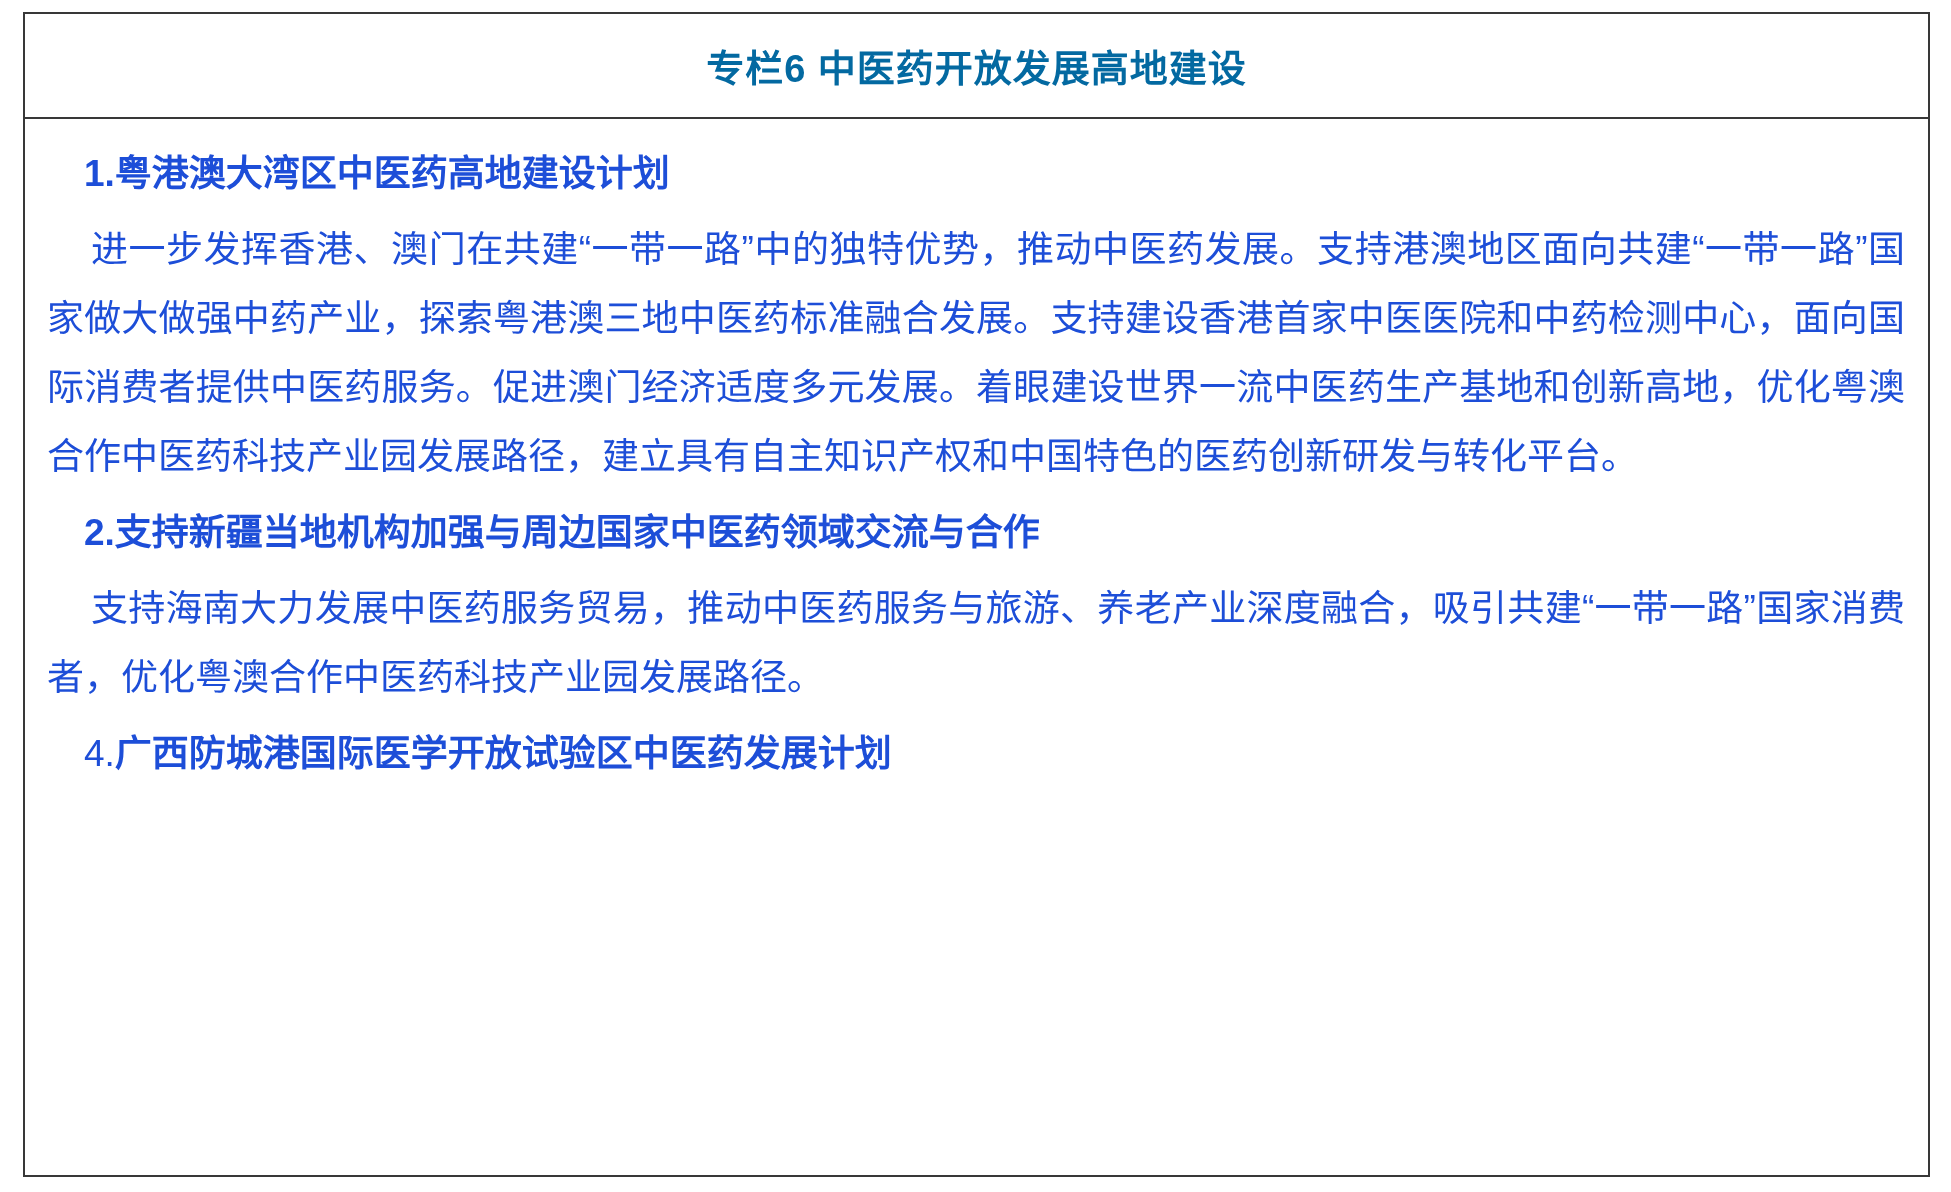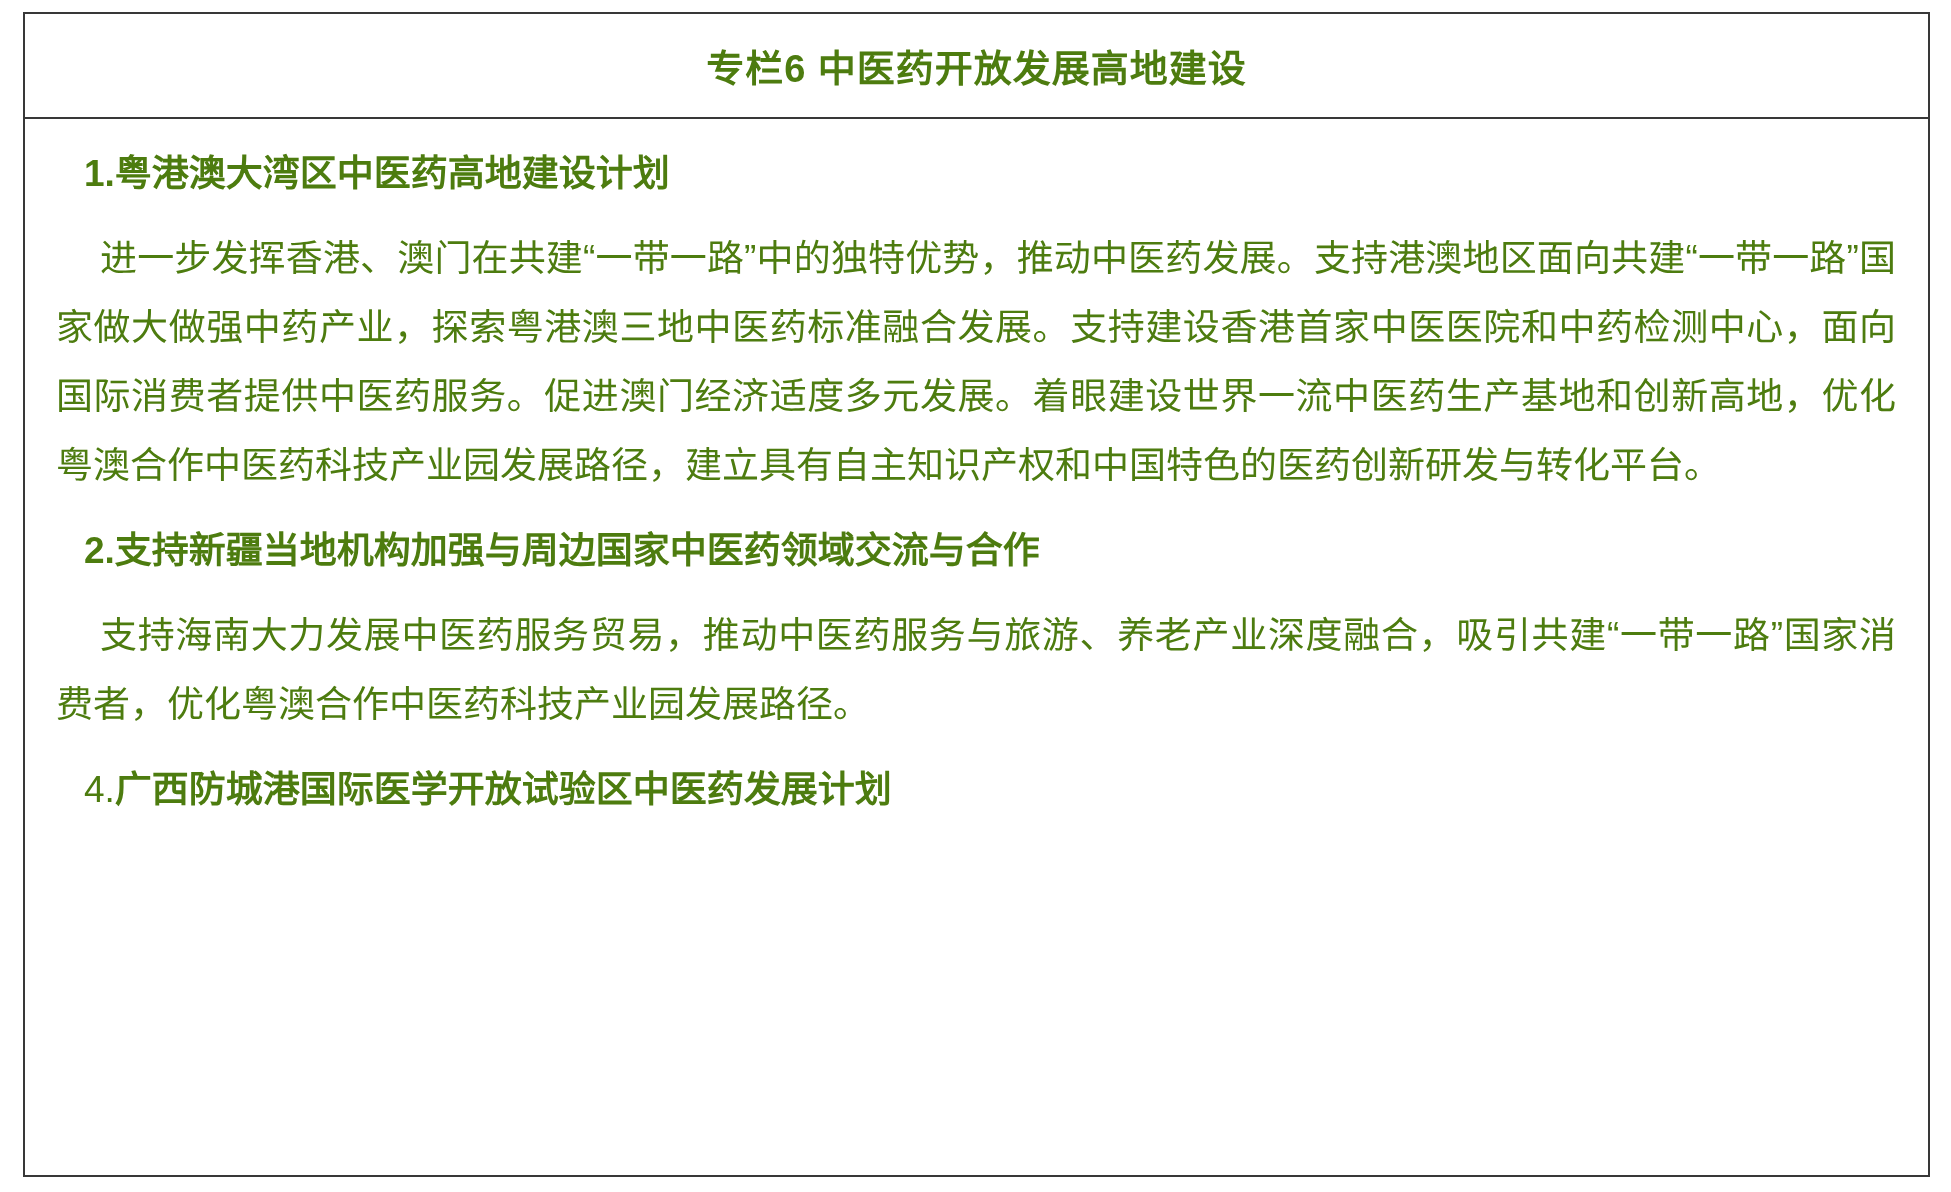--- a/index.html
+++ b/index.html
@@ -32,39 +32,39 @@
     height: 105px;
     border-bottom: 2px solid #383838;
     display: flex;
     align-items: center;
     justify-content: center;
   }
   .panel-title {
     font-size: 38px;
     font-weight: bold;
     letter-spacing: 1px;
-    color: #4d7c0f;
+    color: #0369a1;
     text-align: right;
   }
   .panel-body {
     box-sizing: border-box;
     padding: 20px 16px 0 15px;
     font-size: 37px;
     line-height: 69px;
-    color: #4d7c0f;
+    color: #1d4ed8;
   }
   .section-heading {
     margin: 0;
     text-indent: 44px;
     font-size: 37px;
     font-weight: bold;
     text-align: left;
   }
   .section-body {
-    margin: 16px;
+    margin: 7px;
     text-indent: 44px;
     text-align: justify;
     text-justify: inter-ideograph;
   }
   .heading-num.normal-weight {
     font-weight: normal;
   }
 </style>
 </head>
 <body>

